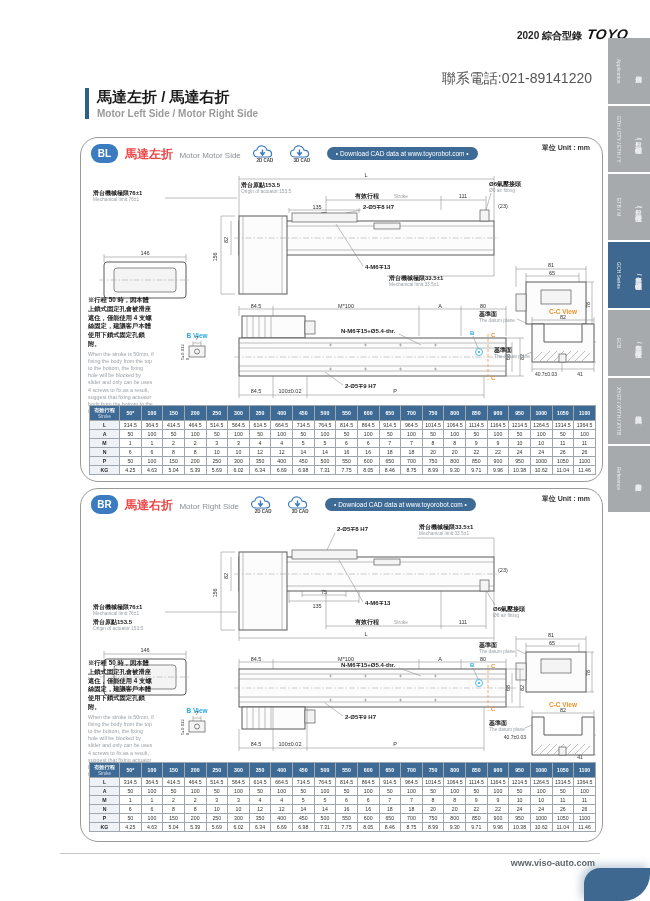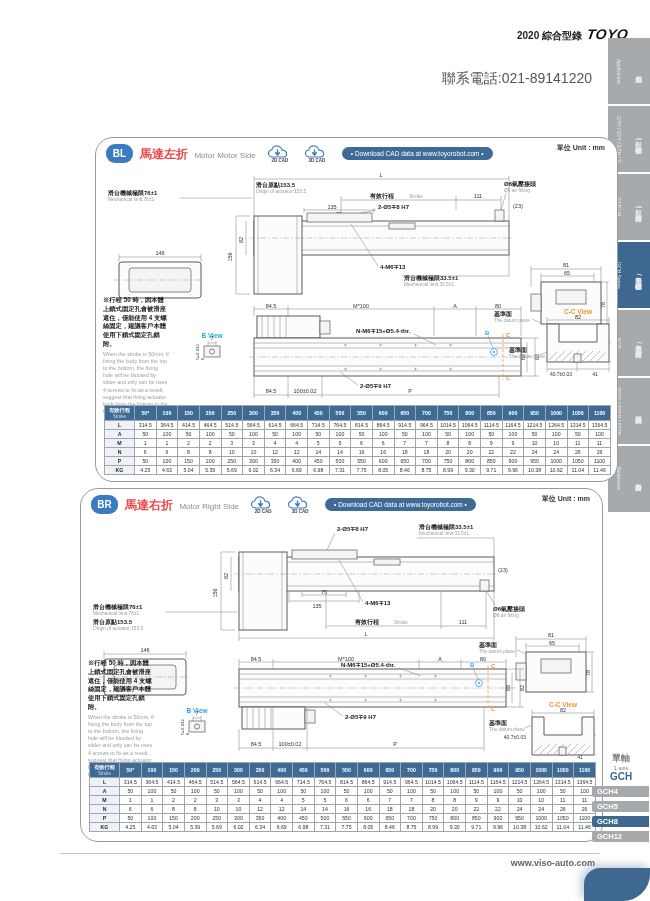--- a/index.html
+++ b/index.html
@@ -17,21 +17,21 @@
   
   .sidebar { position:absolute; right:0; top:38px; width:42px; }
   .sidebar .tab { position:relative; width:42px; height:66px; background:#a7aaad; margin-bottom:2px; cursor:pointer; }
   .sidebar .tab.active { background:#3e6890; }
   .sidebar .tab span { position:absolute; top:0; height:66px; writing-mode:vertical-rl; text-orientation:mixed; color:#e9ebed; display:flex; align-items:center; justify-content:center; width:14px; }
   .sidebar .tab .zh { right:5px; font-size:6.5px; font-weight:bold; }
   .sidebar .tab .en { left:4px; font-size:5px; }
 
   
   .panel { position:absolute; left:80px; width:523px; border:1.2px solid #999; border-radius:18px; background:#fff; }
-  .panel.bl { top:137px; height:345px;margin-left:15px; }
+  .panel.bl { top:137px; height:345px; }
   .panel.br { top:488px; height:354px; }
   .panel-head { position:relative; height:26px; padding:5px 10px 0 10px; display:flex; align-items:center; gap:7px; }
   .badge { width:27px; height:19px; background:#3a7cbf; border-radius:9px; color:#fff; font-size:10px; font-weight:bold; display:flex; align-items:center; justify-content:center; flex:0 0 auto; }
   .p-title-zh { font-size:12px; font-weight:bold; color:#ef4444; }
   .p-title-en { font-size:8px; color:#8a8f94; margin-left:2px; }
   .cloud { display:flex; flex-direction:column; align-items:center; margin-left:4px; }
   .cloud .cl-label { font-size:4.5px; font-weight:bold; color:#444; margin-top:-1px; }
   .pill { background:#3e6b96; color:#fff; font-size:6.5px; border-radius:8px; padding:3px 9px; margin-left:5px; white-space:nowrap; cursor:pointer; }
   .unit { position:absolute; top:5px; right:12px; font-size:7px; color:#333; font-weight:bold; }
 
@@ -82,20 +82,24 @@
   .corner { position:absolute; right:0; bottom:0; width:66px; height:33px; background:#3e6890; border-top-left-radius:16px; box-shadow:-3px -3px 8px rgba(62,104,144,.35); }
 </style>
 </head>
 <body>
 
 <div class="page">
 
   <div class="cat-line">2020 綜合型錄</div>
   <div class="logo">TOYO</div>
   <div class="phone">聯系電話:021-89141220</div>
+  <div class="title-block">
+    <div class="title-zh">馬達左折 / 馬達右折</div>
+    <div class="title-en">Motor Left Side / Motor Right Side</div>
+  </div>
 
   <div class="sidebar">
     <div class="tab">
         <span class="zh">應用例</span>
         <span class="en">Application</span>
       </div>
     <div class="tab">
         <span class="zh">一般 / 螺桿仕樣</span>
         <span class="en">GTH / GTY / ETH / Y</span>
       </div>
@@ -790,26 +794,17 @@
             <td>9.96</td>
             <td>10.38</td>
             <td>10.62</td>
             <td>11.04</td>
             <td>11.46</td>
           </tr>
         </tbody>
     </table>
   </div>
 
-  <div class="series-nav">
-    <div class="sn-zh">單軸</div>
-    <div class="sn-en">1 axis</div>
-    <div class="sn-code">GCH</div>
-    <div class="sn-btn">GCH4</div>
-    <div class="sn-btn">GCH5</div>
-    <div class="sn-btn active">GCH8</div>
-    <div class="sn-btn">GCH12</div>
-  </div>
 
   <div class="foot-rule"></div>
   <div class="foot-url">www.viso-auto.com</div>
   <div class="corner"></div>
 </div>
 
 </body></html>

